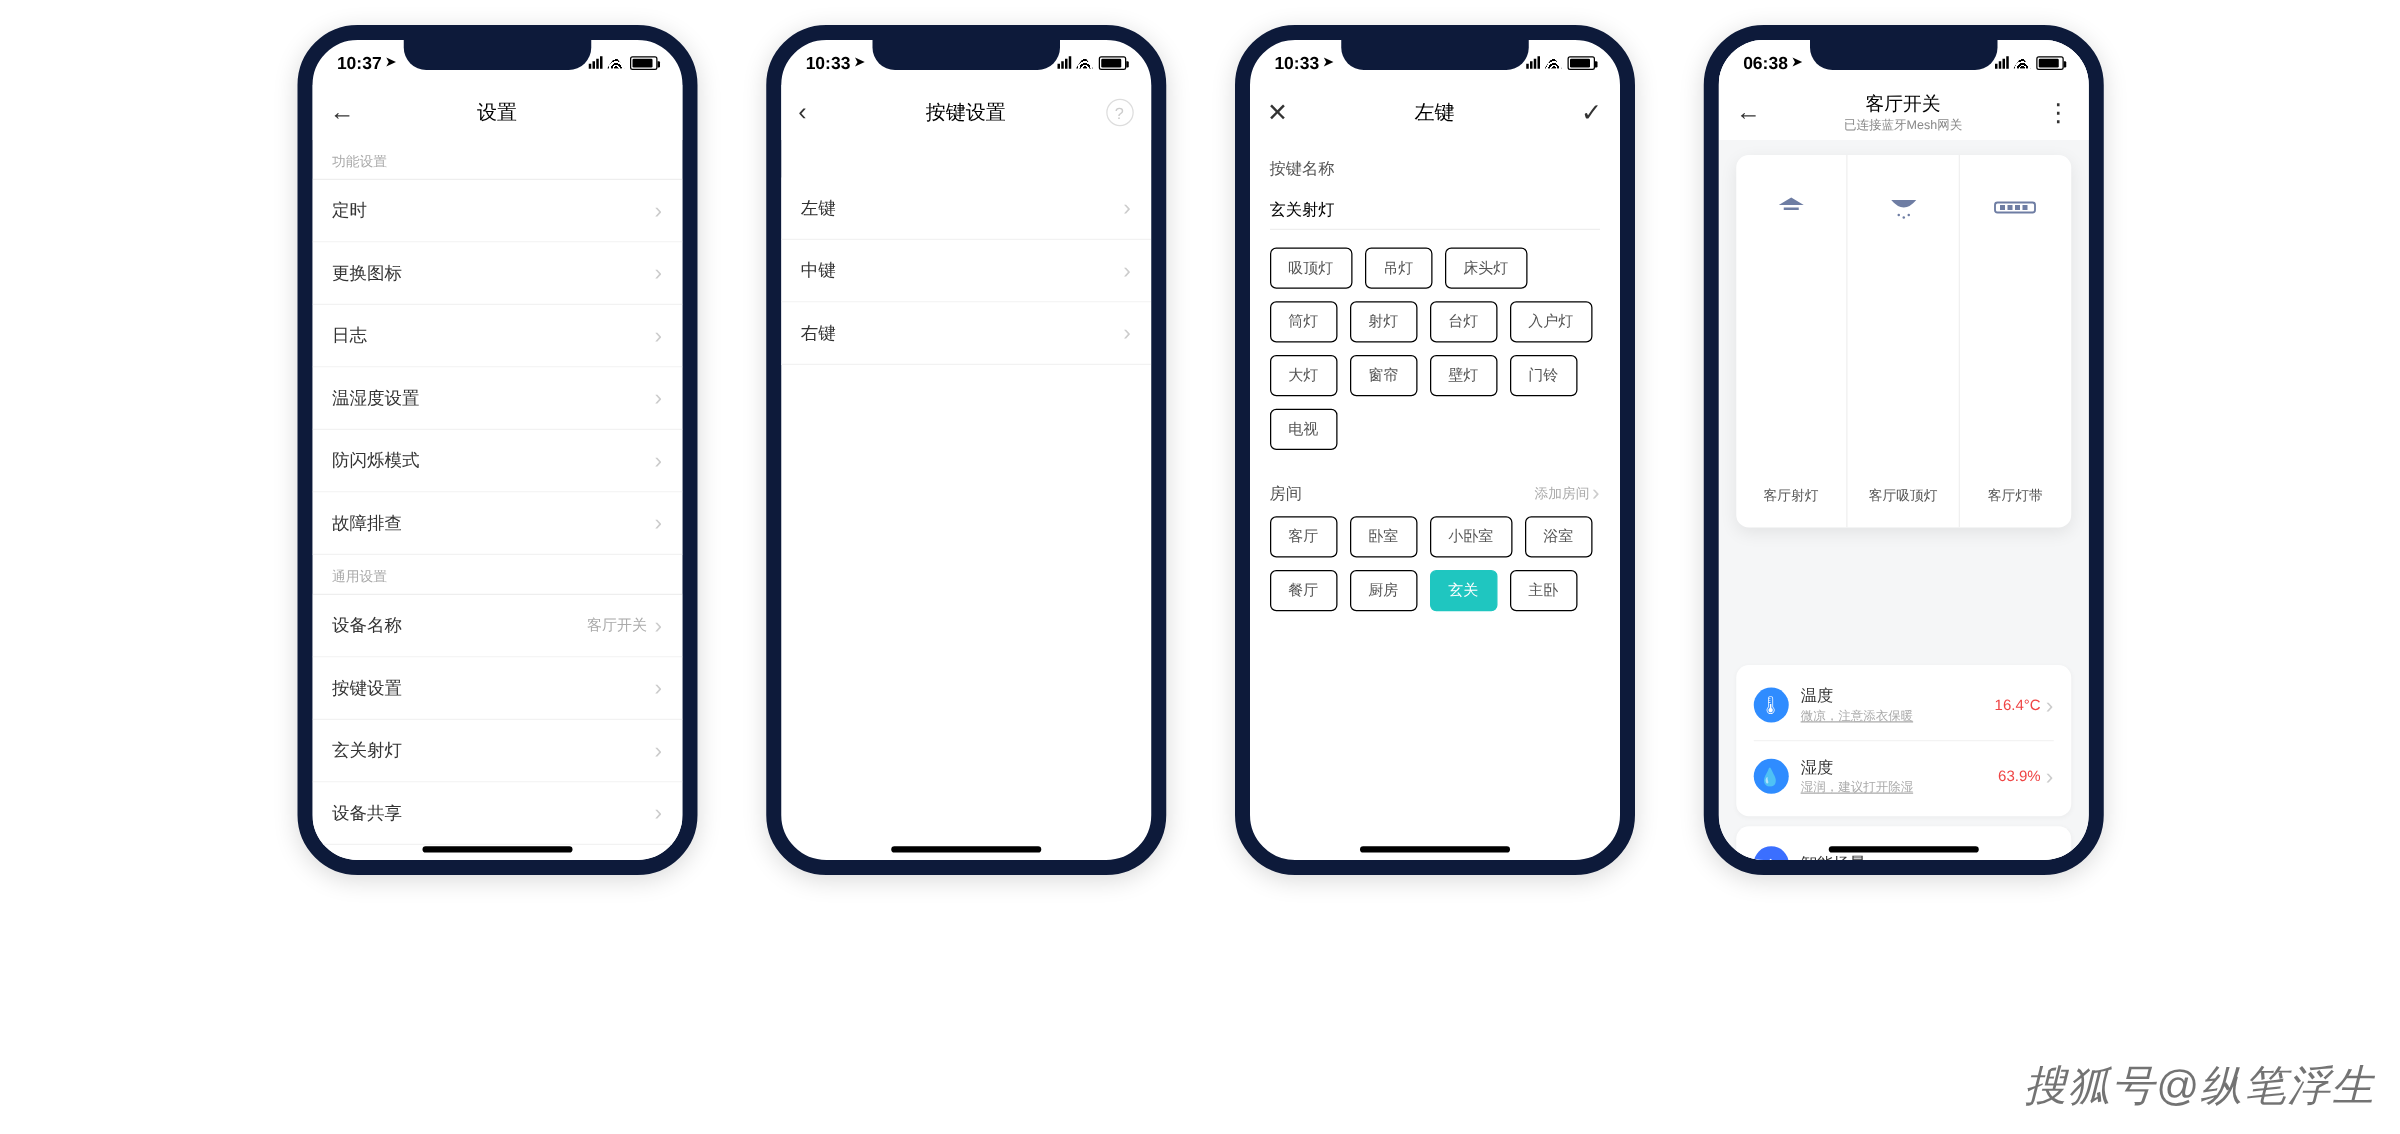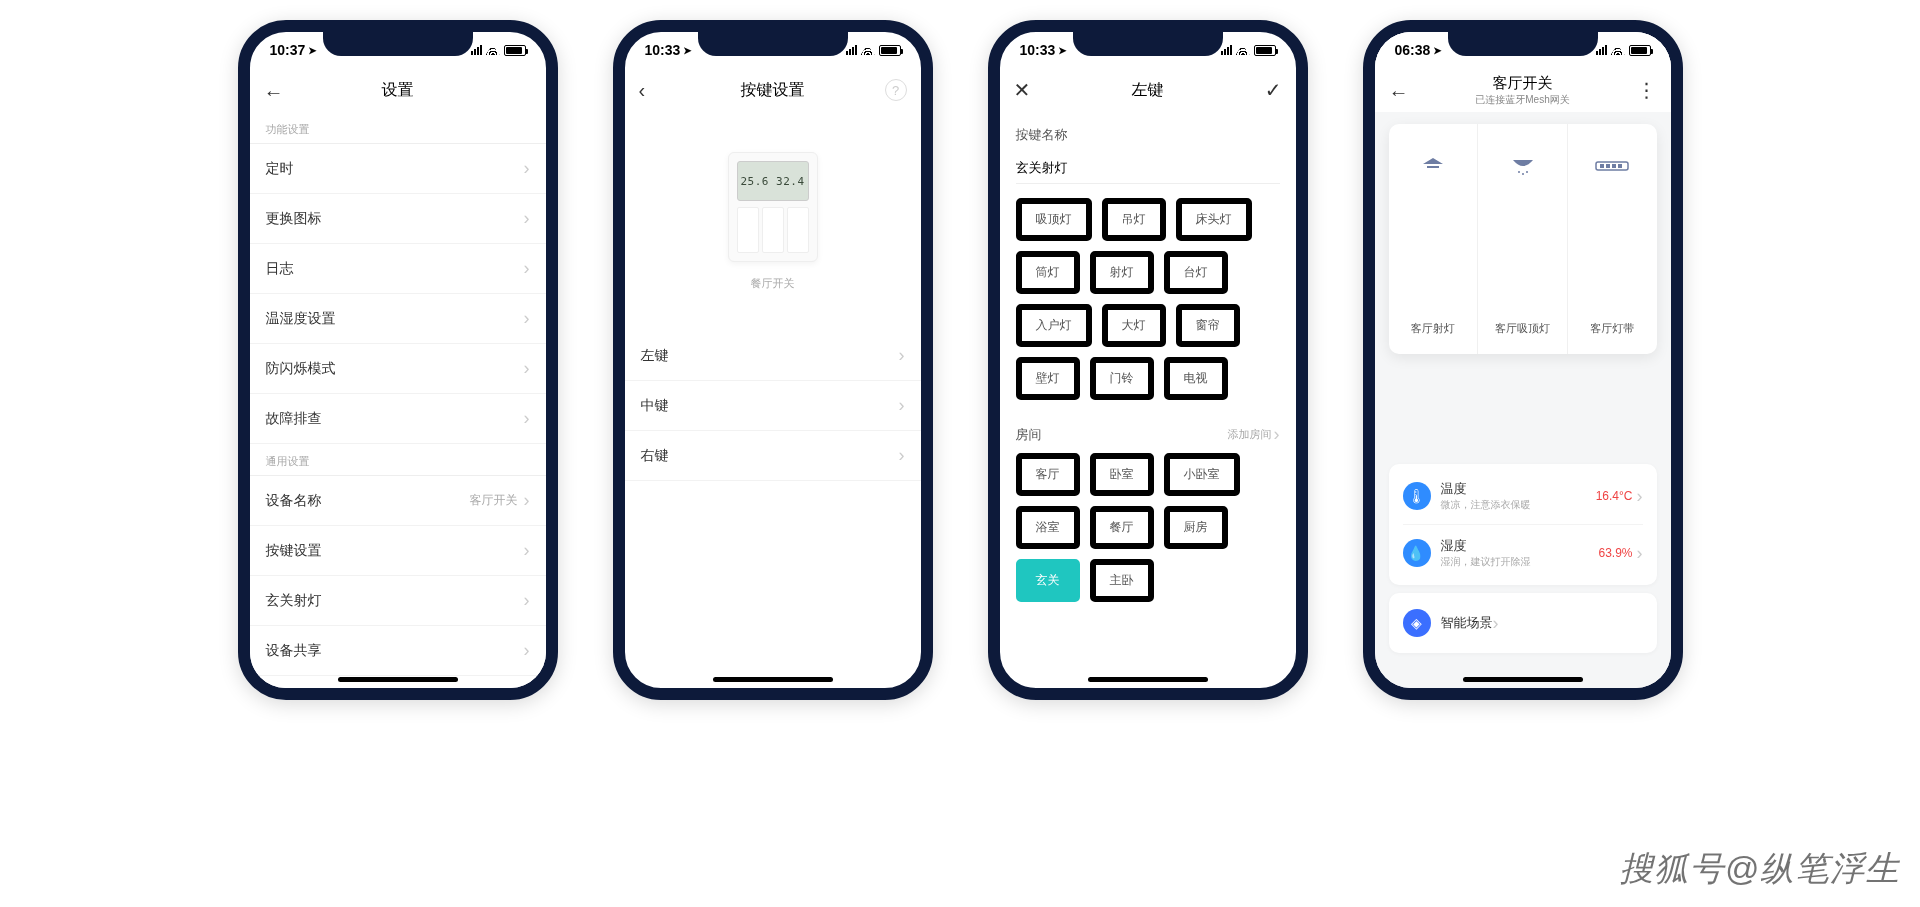--- a/index.html
+++ b/index.html
@@ -60,37 +60,37 @@
   .device-lcd { margin:8px 8px 0; height:40px; background:#d9e2d9; border:1px solid #ccc; border-radius:3px; display:flex; align-items:center; justify-content:center; font-family:monospace; font-size:11px; color:#3a4a3a; letter-spacing:.5px; }
   .device-btns { flex:1; display:flex; gap:3px; padding:6px 8px 8px; }
   .device-btns div { flex:1; background:#fff; border:1px solid #eee; border-radius:2px; }
   .device-cap { font-size:11px; color:#aaa; margin-top:14px; }
 
   .sec-head { display:flex; align-items:center; justify-content:space-between; padding:14px 16px 8px; font-size:13px; color:#555; }
   .sec-head .add { font-size:11px; color:#aaa; display:flex; align-items:center; gap:2px; }
   .input-box { margin:0 16px 14px; }
   .input-box input { width:100%; border:0; border-bottom:1px solid #eee; padding:8px 0; font-size:13px; outline:none; background:transparent; }
   .chips { display:flex; flex-wrap:wrap; gap:10px; padding:0 16px 10px; }
-  .chip { padding:7px 14px; border:6px solid #000000; border-radius:5px; font-size:12px; color:#555; background:#fff; }
+  .chip { padding:7px 14px; border:1px solid #000000; border-radius:5px; font-size:12px; color:#555; background:#fff; }
   .chip.on { background:#1fc6c0; border-color:#1fc6c0; color:#fff; }
 
   .bg-gray { background:#f5f6f7; }
-  .switch-card { margin:12px 14px; background:#fff; border-radius:10px; box-shadow:0 4px 14px rgba(0,0,0,.08); display:flex; overflow:hidden; height:230px; }
+  .switch-card { margin:12px 14px; background:#fff; border-radius:10px; box-shadow:0 4px 14px rgba(0,0,0,.08); display:flex; overflow:hidden; height:298px; }
   .switch-pane { flex:1; border-right:1px solid #f0f0f0; display:flex; flex-direction:column; align-items:center; justify-content:space-between; padding:30px 0 18px; }
   .switch-pane:last-child { border-right:0; }
   .sw-icon { width:36px; height:24px; display:flex; align-items:center; justify-content:center; color:#6e7da3; }
   .sw-label { font-size:11px; color:#555; }
 
   .info-card { margin:8px 14px; background:#fff; border-radius:10px; padding:4px 14px; box-shadow:0 1px 4px rgba(0,0,0,.04); }
   .info-row { display:flex; align-items:center; padding:12px 0; border-bottom:0.5px solid #f3f3f3; }
   .info-row:last-child { border-bottom:0; }
   .ic { width:28px; height:28px; border-radius:50%; background:#2f8cff; display:flex; align-items:center; justify-content:center; color:#fff; font-size:14px; margin-right:10px; flex:none; }
   .ic.cube { background:#3b6fff; }
   .info-row .txt .h { font-size:13px; color:#333; }
-  .info-row .txt .d { font-size:10px; color:#aaa; }
+  .info-row .txt .d { font-size:10px; color:#aaa;text-decoration:underline; }
   .info-row .rv { margin-left:auto; font-size:12px; color:#ef4444; margin-right:4px; }
 
   .spacer { height:90px; }
 
   .watermark { position:absolute; right:20px; bottom:15px; font-size:34px; font-style:italic; color:rgba(0,0,0,.55); font-weight:500; letter-spacing:1px; text-shadow:0 1px 2px rgba(255,255,255,.5); }
 </style>
 </head>
 <body>
 
 <div class="stage">
@@ -193,31 +193,20 @@
           </div>
     </div>
     <div class="nav">
       <div class="back">‹</div>
       <div class="title">按键设置</div>
       <div class="help">
             <div class="help-circ">?</div>
           </div>
     </div>
     <div class="content">
-      <div class="device-img-wrap">
-        <div class="device-box">
-          <div class="device-lcd">25.6  32.4</div>
-          <div class="device-btns">
-                <div></div>
-                <div></div>
-                <div></div>
-              </div>
-        </div>
-        <div class="device-cap">餐厅开关</div>
-      </div>
       <div style="height:30px"></div>
       <div id="p2rows">
             <div class="row">
               <span>左键</span>
               <span class="chev">›</span>
             </div>
             <div class="row">
               <span>中键</span>
               <span class="chev">›</span>
             </div>

